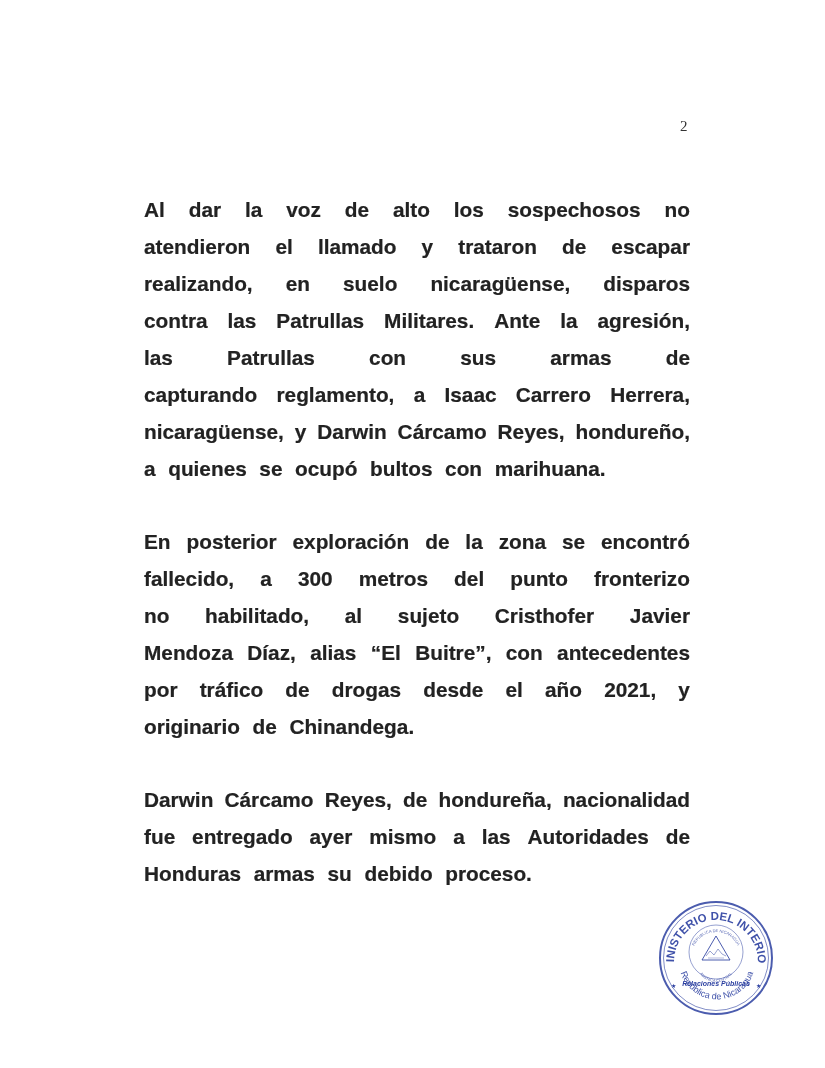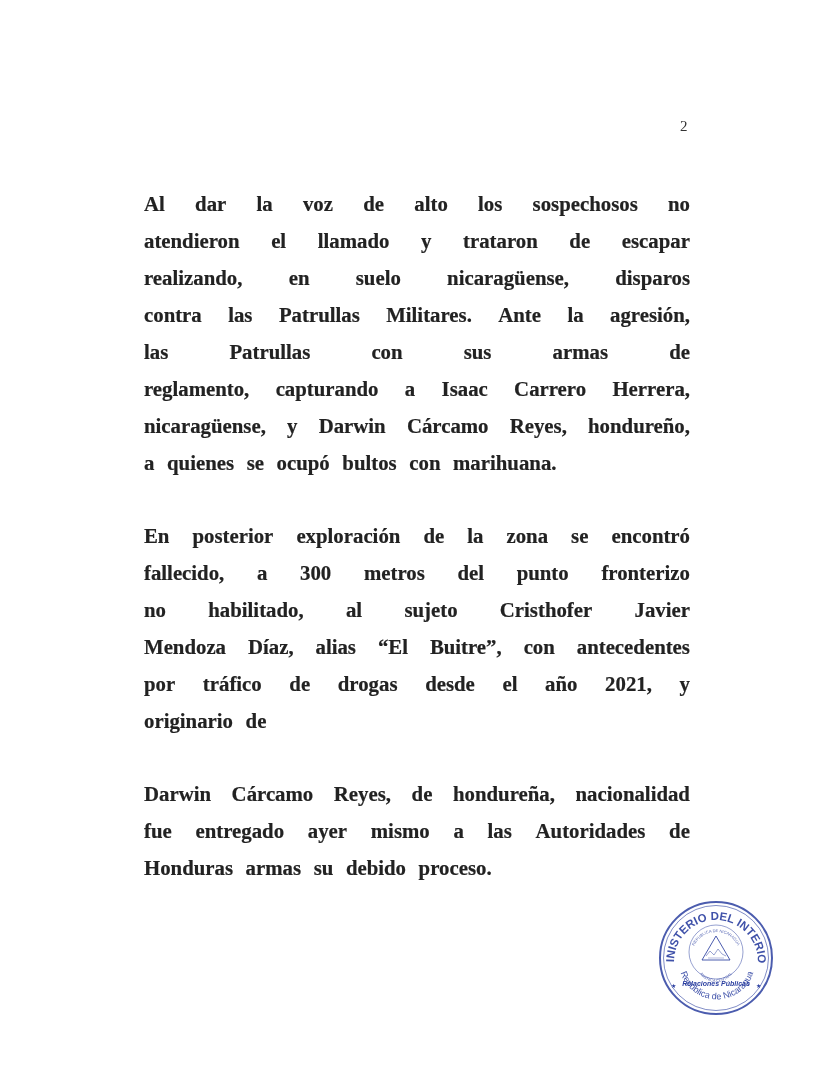--- a/index.html
+++ b/index.html
@@ -2,22 +2,22 @@
 <html><head>
 <meta charset="utf-8">
 <style>
   html, body { margin: 0; padding: 0; background: #ffffff; }
   body { width: 825px; height: 1068px; position: relative; overflow: hidden; }
   .page-number {
     position: absolute; left: 680px; top: 118px;
     font-family: "Liberation Serif", serif; font-size: 15px; color: #333;
   }
   .body-text {
-    position: absolute; left: 144px; top: 185px; width: 546px;
-    font-family: Liberation Serif, serif;
+    position: absolute; left: 144px; top: 191px; width: 546px;
+    font-family: Liberation Sans, sans-serif;
     font-size: 20.8px; line-height: 37px; color: #222;
     text-align: justify; font-weight: bold;
     -webkit-text-stroke: 0.2px #222;
   }
   .para { margin: 0 0 36px 0; }
   .line-flex { display: flex; justify-content: space-between; }
   .line-flex.last { justify-content: flex-start; gap: 12.6px; }
   .stamp {
     position: absolute; left: 658px; top: 900px; width: 116px; height: 116px;
   }
@@ -67,22 +67,22 @@
       </div>
       <div class="line-flex">
         <span>las</span>
         <span>Patrullas</span>
         <span>con</span>
         <span>sus</span>
         <span>armas</span>
         <span>de</span>
       </div>
       <div class="line-flex">
+        <span>capturando</span>
         <span>reglamento,</span>
-        <span>capturando</span>
         <span>a</span>
         <span>Isaac</span>
         <span>Carrero</span>
         <span>Herrera,</span>
       </div>
       <div class="line-flex">
         <span>nicaragüense,</span>
         <span>y</span>
         <span>Darwin</span>
         <span>Cárcamo</span>
@@ -143,20 +143,21 @@
         <span>drogas</span>
         <span>desde</span>
         <span>el</span>
         <span>año</span>
         <span>2021,</span>
         <span>y</span>
       </div>
       <div class="line-flex last">
         <span>originario</span>
         <span>de</span>
+        <span>Chinandega.</span>
       </div>
     </div>
     <div class="para">
       <div class="line-flex">
         <span>Darwin</span>
         <span>Cárcamo</span>
         <span>Reyes,</span>
         <span>de</span>
         <span>hondureña,</span>
         <span>nacionalidad</span>

